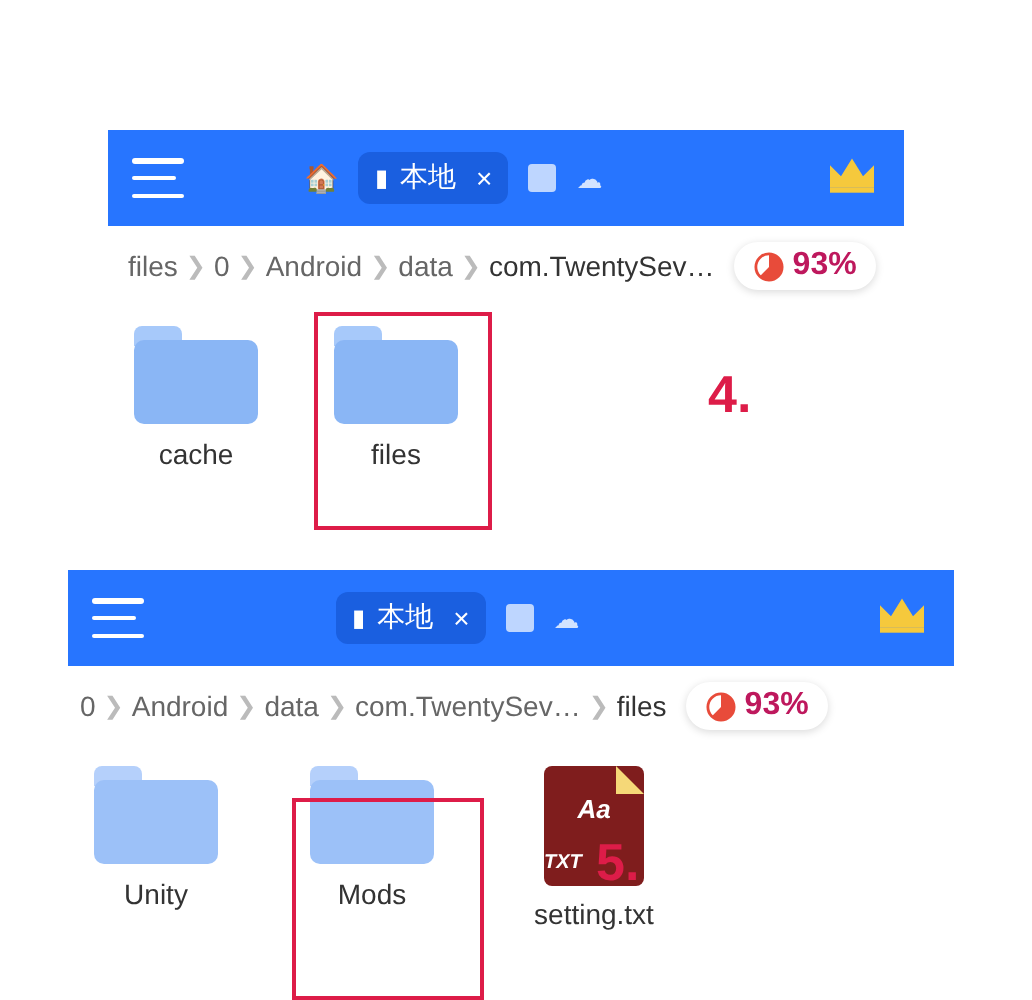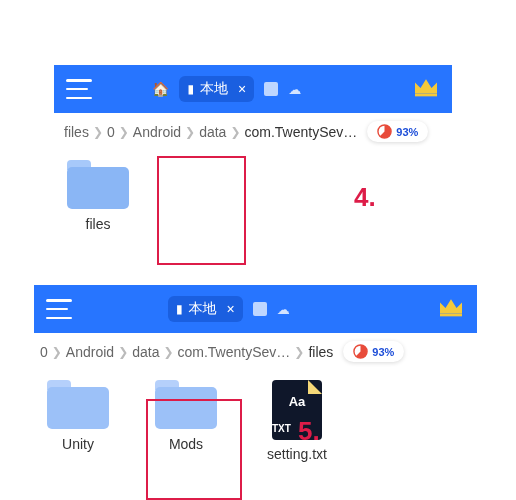--- a/index.html
+++ b/index.html
@@ -56,22 +56,22 @@
     .bc-sep { color: #bbb; font-size: 12px; }
     .bc-active { color: #333; }
     
     .pct-badge {
       display: inline-flex;
       align-items: center;
       gap: 4px;
       background: #fff;
       border-radius: 14px;
       padding: 3px 10px;
-      font-size: 11px;
-      color: #1d4ed8;
+      font-size: 16px;
+      color: #be185d;
       font-weight: 600;
       box-shadow: 0 1px 4px rgba(0,0,0,0.15);
       margin-left: 6px;
     }
     .pct-badge svg { width: 15px; height: 15px; }
     
     .file-grid {
       display: flex;
       padding: 10px 8px 6px 8px;
       gap: 28px;
@@ -108,24 +108,25 @@
       height: 42px;
       background: #8ab6f5;
       border-radius: 5px;
     }
     .folder-icon.light::before { background: #b5d0fb; }
     .folder-icon.light::after { background: #9cc1f8; }
     
     .txt-icon {
       width: 50px;
       height: 60px;
-      background: #0f172a;
+      background: #7f1d1d;
       border-radius: 4px;
       position: relative;
       margin-bottom: 6px;
+      font-style: italic;
     }
     .txt-icon::before {
       content: '';
       position: absolute;
       top: 0; right: 0;
       width: 14px; height: 14px;
       background: #f5d878;
       clip-path: polygon(0 0, 100% 100%, 0 100%);
     }
     .txt-icon .aa { position: absolute; top: 14px; left: 0; width: 100%; text-align: center; color: #fff; font-size: 13px; font-weight: 600; }
@@ -187,20 +188,24 @@
       <svg viewBox="0 0 16 16">
           <circle cx="8" cy="8" r="7" fill="none" stroke="#e84b3a" stroke-width="1.5"></circle>
           <path d="M8 8 L8 1 A7 7 0 1 1 3 13 Z" fill="#e84b3a"></path>
         </svg>
       <span>93%</span>
     </span>
   </div>
   <div class="file-grid">
     <div class="file-item">
       <div class="folder-icon"></div>
+      <div class="file-label">cache</div>
+    </div>
+    <div class="file-item">
+      <div class="folder-icon"></div>
       <div class="file-label">files</div>
     </div>
   </div>
 </div>
 
 <div class="screenshot ss2">
   <div class="toolbar">
     <div class="hamburger">
         <span></span>
         <span></span>

